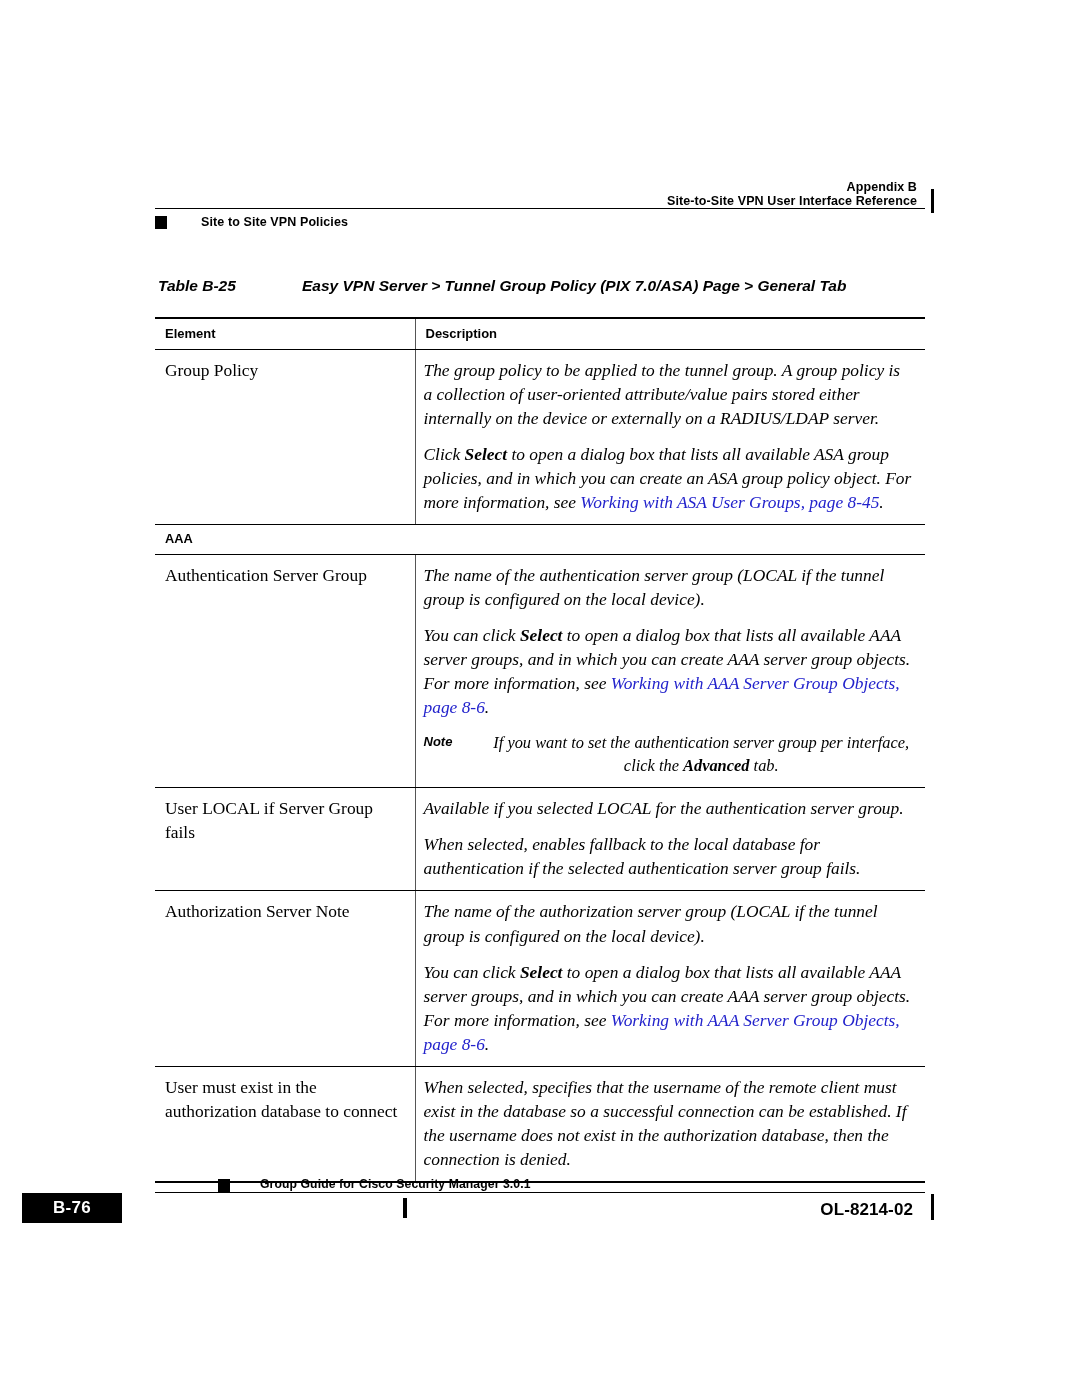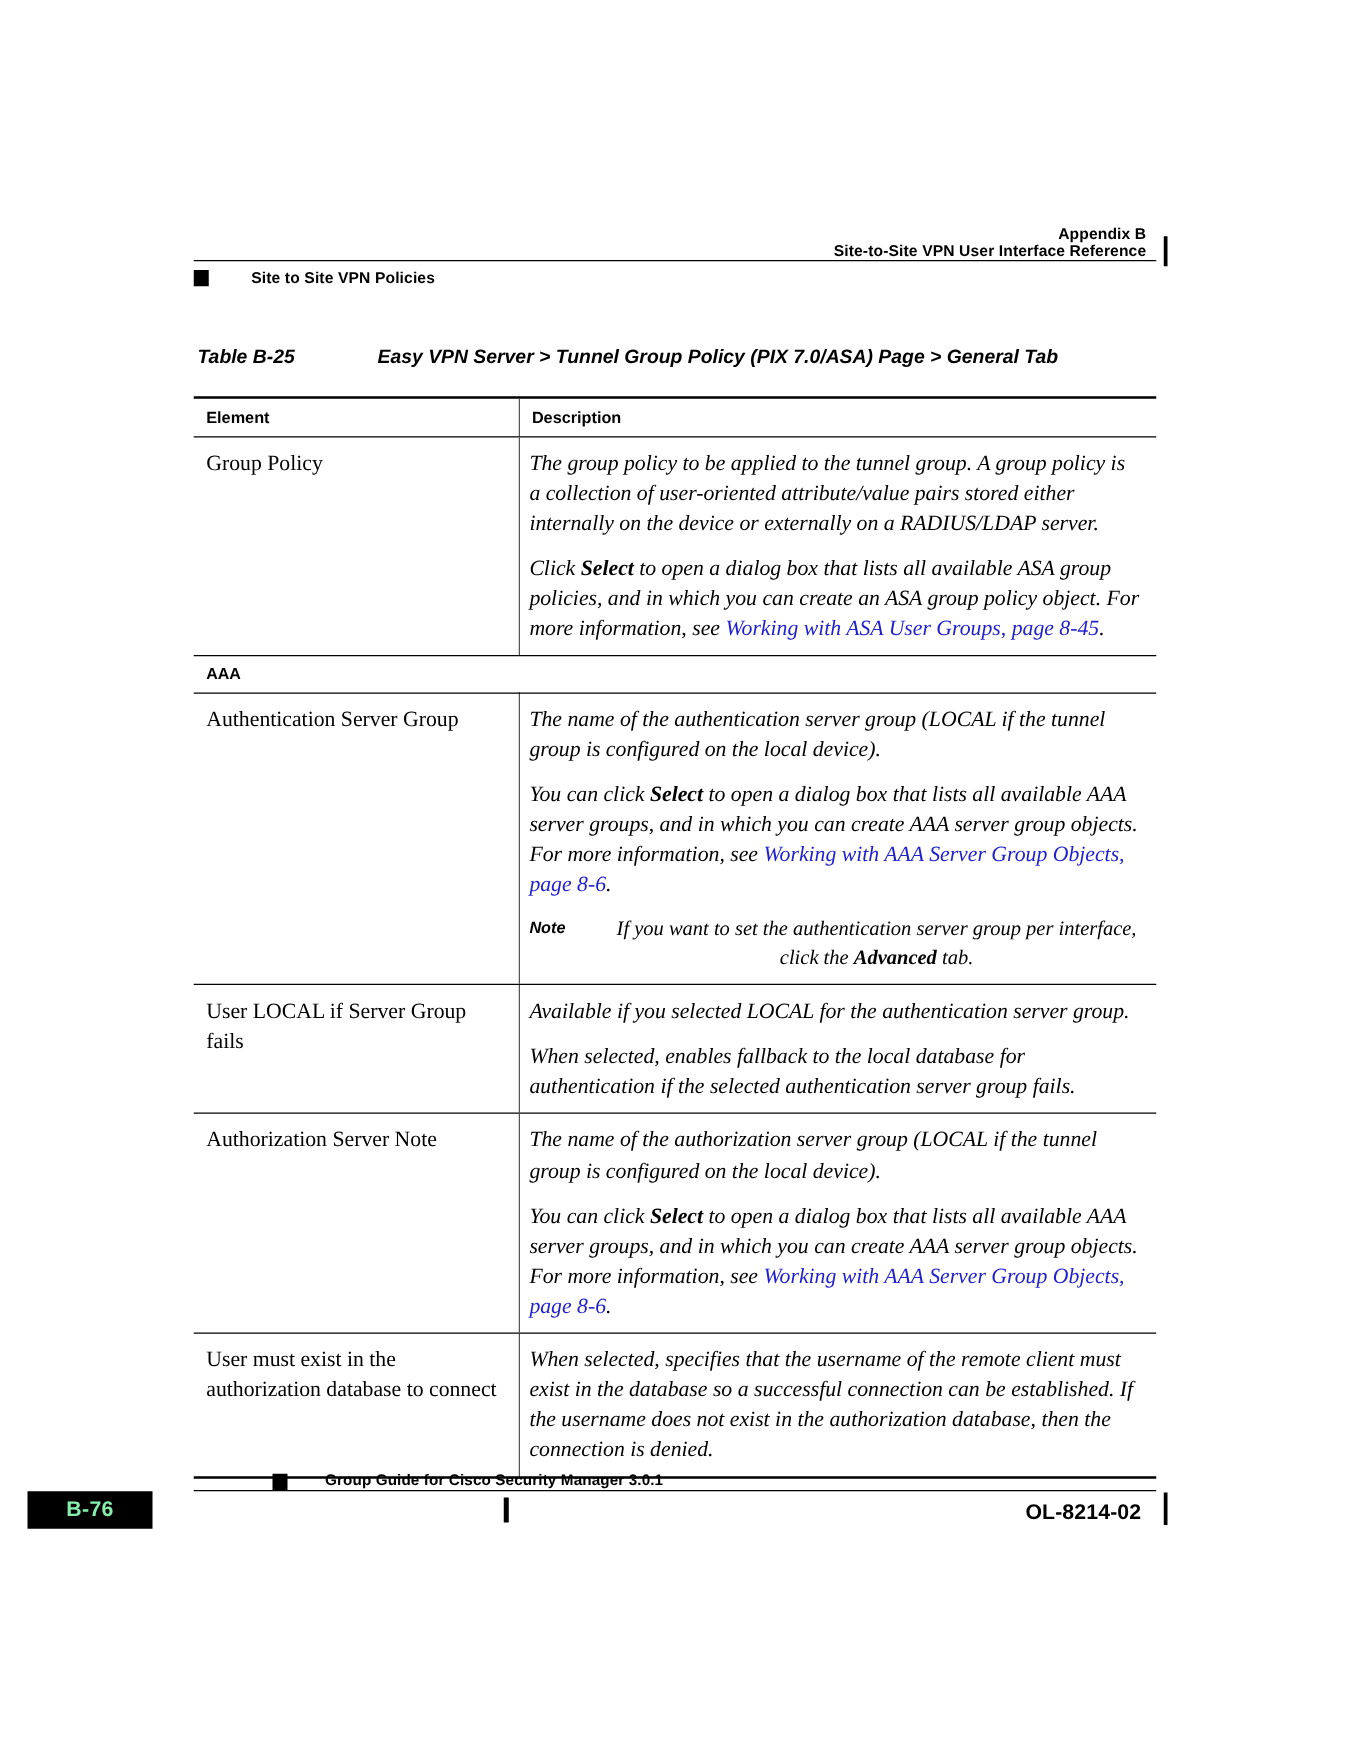--- a/index.html
+++ b/index.html
@@ -226,21 +226,21 @@
     position: relative;
     height: 34px;
   }
   .footer-pagebox {
     position: absolute;
     left: -133px;
     top: 0px;
     width: 100px;
     height: 30px;
     background: #000;
-    color: #86efac;
+    color: #ffffff;
     font-family: "Liberation Sans", sans-serif;
     font-weight: bold;
     font-size: 17px;
     display: flex;
     align-items: center;
     justify-content: center;
     letter-spacing: 0.3px;
   }
   .footer-tick {
     position: absolute;

